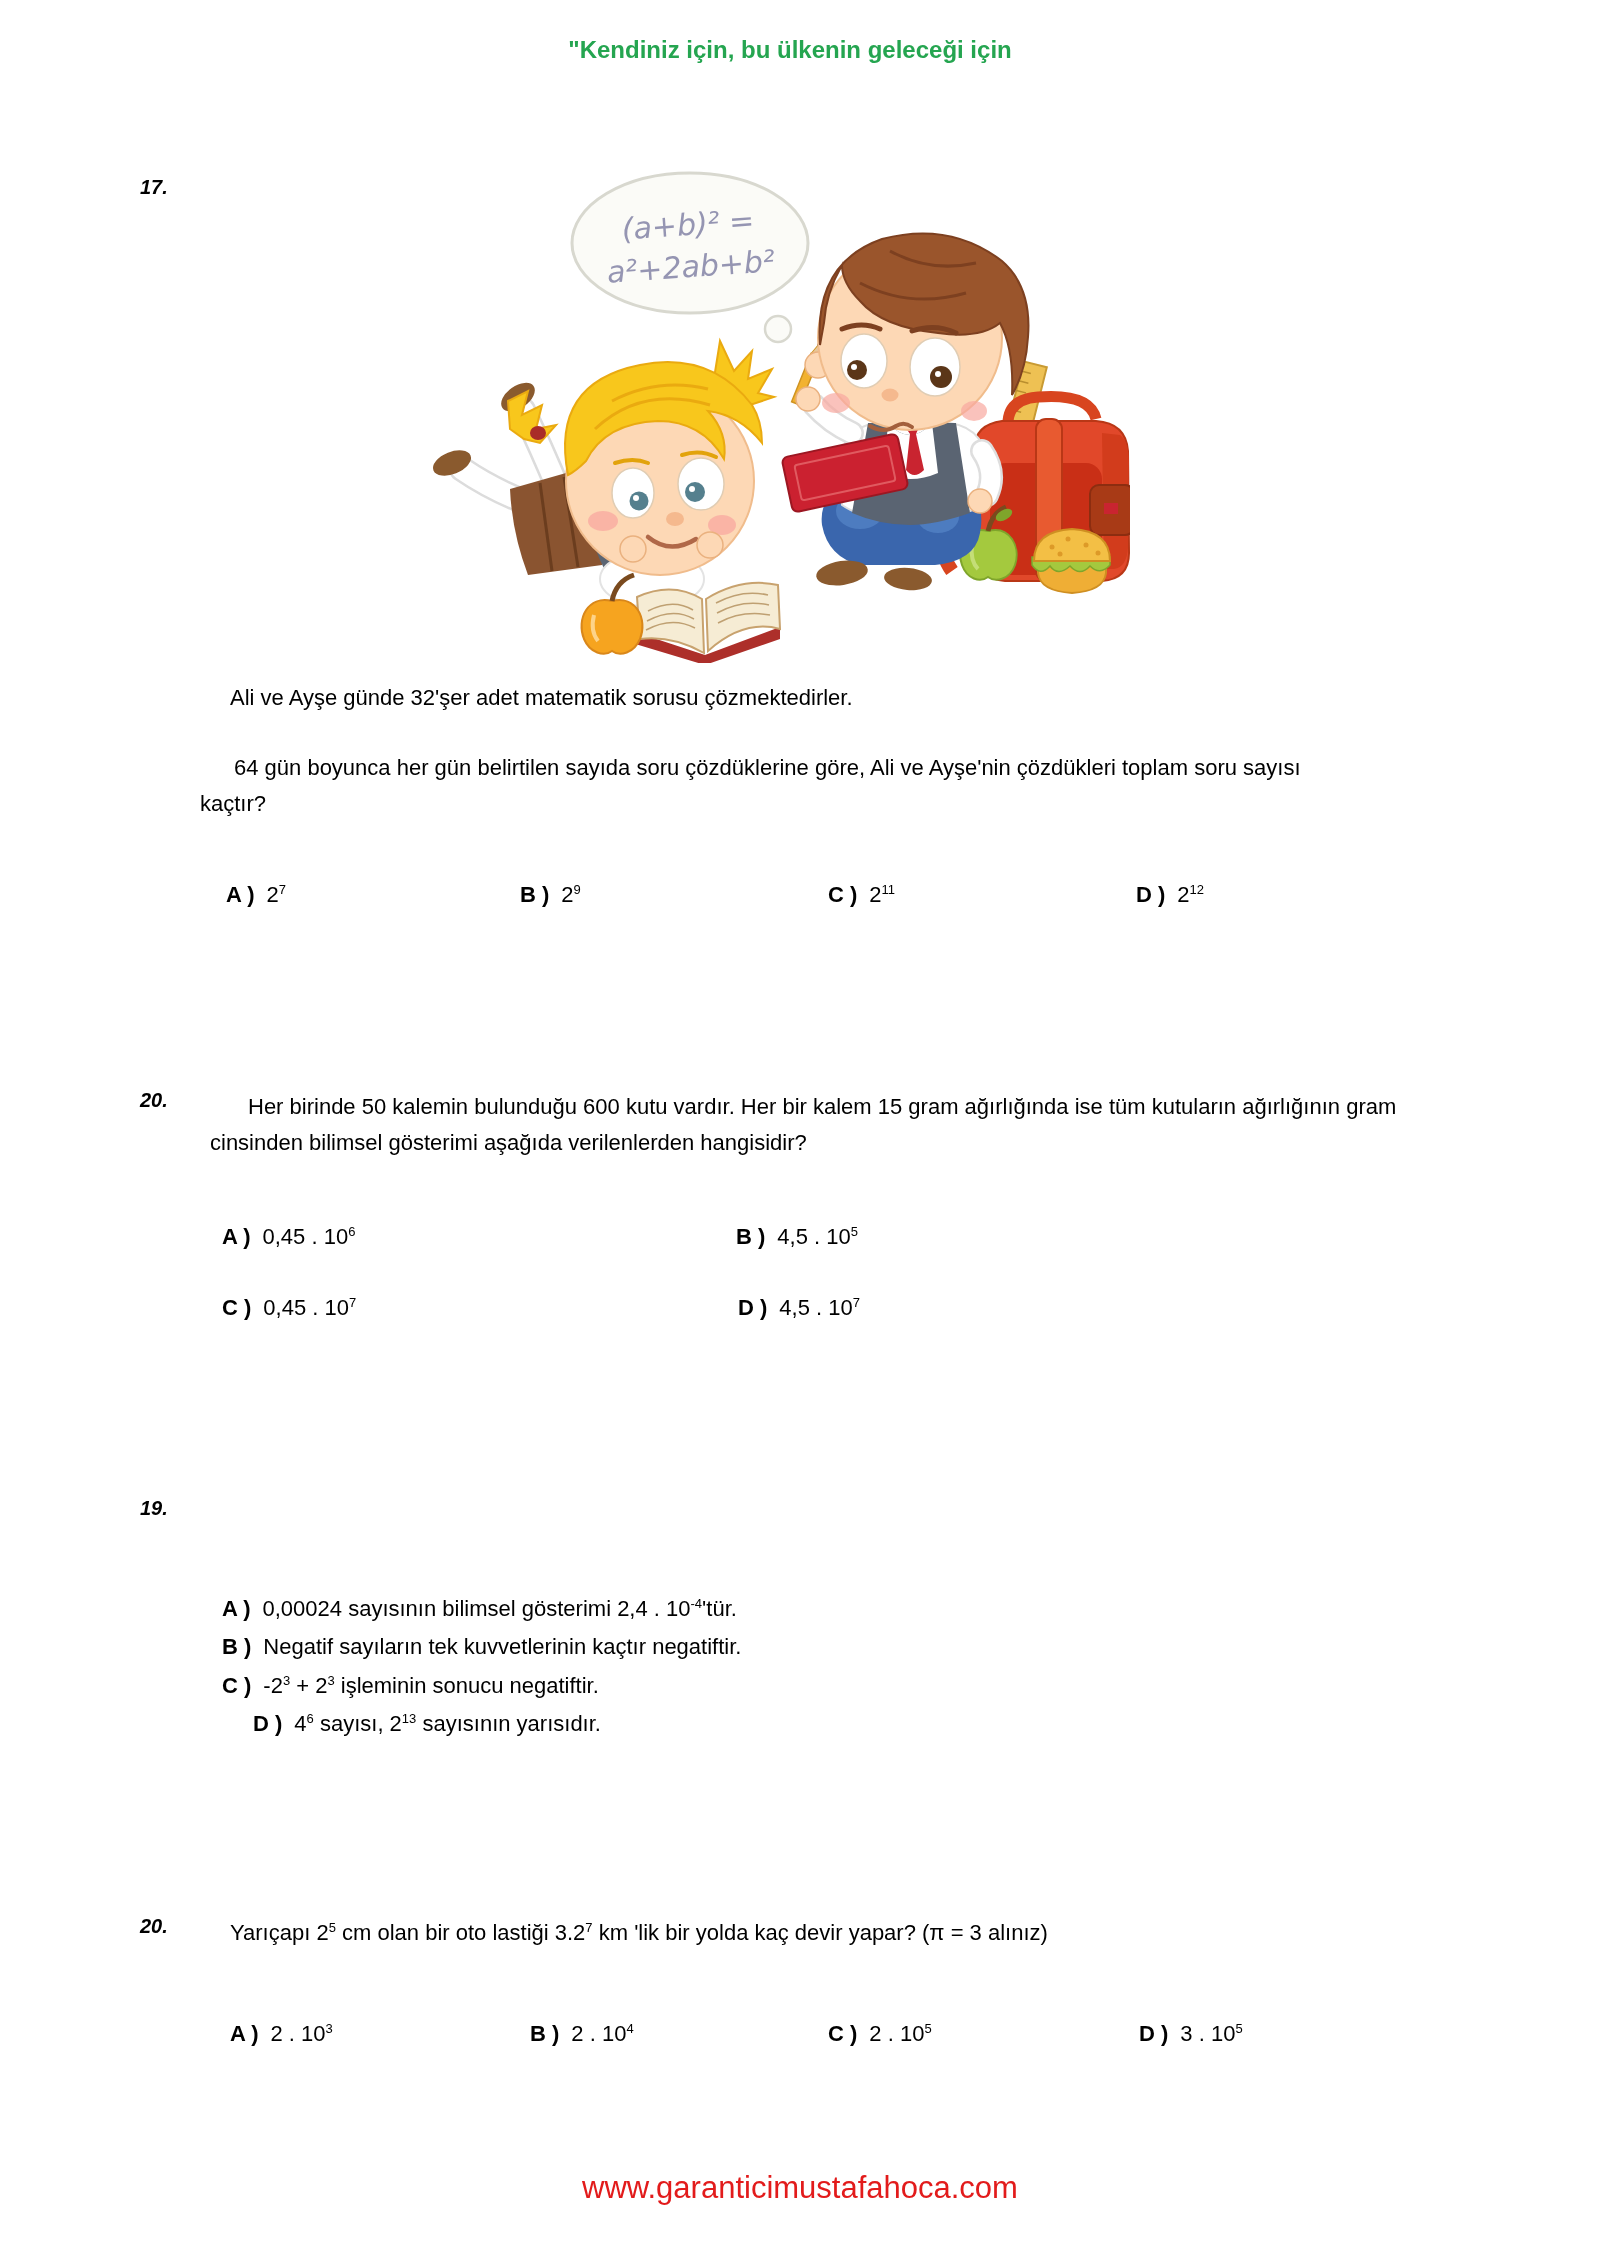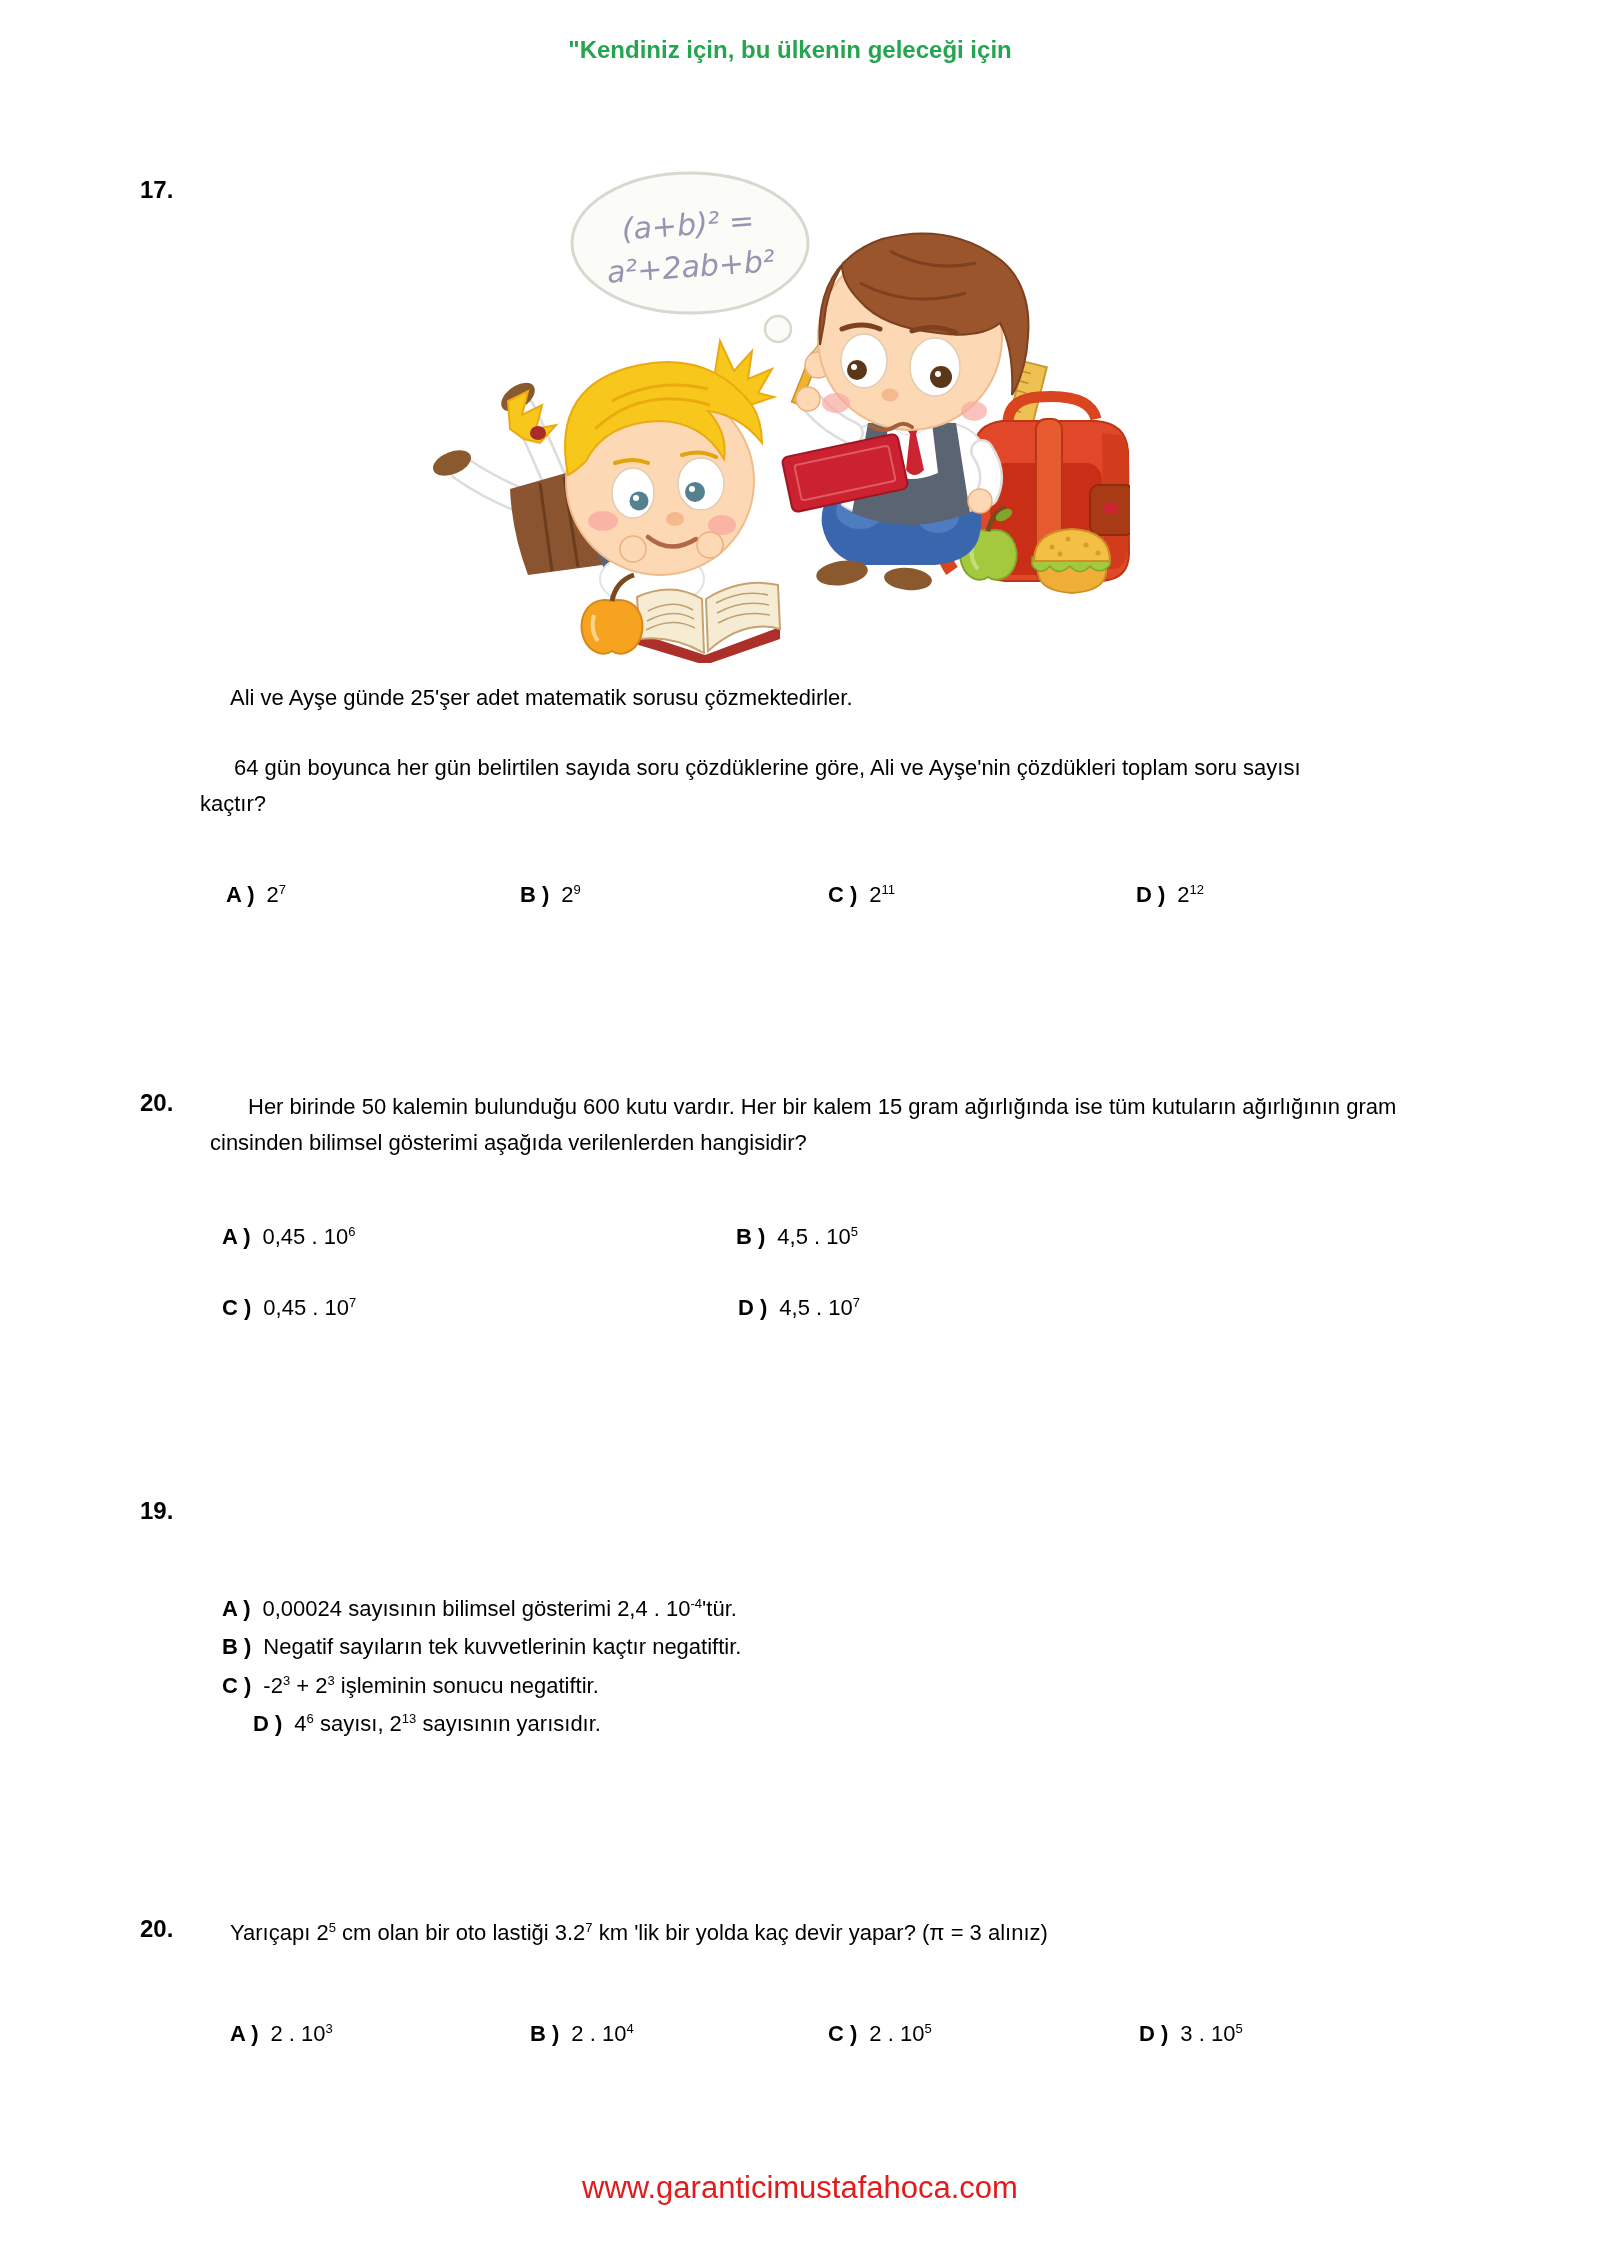--- a/index.html
+++ b/index.html
@@ -3,21 +3,21 @@
 <meta charset="utf-8">
 <style>
   * { box-sizing: border-box; }
   html, body { margin: 0; padding: 0; background: #ffffff; }
   body { font-family: "Liberation Sans", sans-serif; color: #000; }
   .page { position: relative; width: 1600px; height: 2262px; background: #ffffff; overflow: hidden; }
 
   .header { position: absolute; left: 0; top: 36px; width: 1580px; text-align: center;
             font-size: 24px; font-weight: bold; line-height: 28px; color: #25a550; }
 
-  .qnum  { position: absolute; font-size: 24px; font-weight: bold; }
+  .qnum  { position: absolute; font-size: 20px; font-weight: bold; font-style: italic; }
   .qtext { position: absolute; font-size: 22px; line-height: 36px; }
 
   .opt { position: absolute; font-size: 22px; white-space: nowrap; }
   .opt-label { font-weight: bold; }
   .opt-val { margin-left: 12px; }
   sup { font-size: 13px; line-height: 0; }
 
   .illu { position: absolute; left: 390px; top: 133px; width: 740px; height: 530px; }
 
   .footer { position: absolute; left: 0; top: 2170px; width: 1600px; text-align: center; }
@@ -178,21 +178,21 @@
           <path d="M 327 480 Q 352 466 379 472"></path>
           <path d="M 328 490 Q 352 477 380 482"></path>
       </g>
 
       <path d="M 222 468 C 198 462 186 486 194 506 C 200 520 214 524 222 518 C 230 524 244 520 250 506 C 258 486 246 462 222 468 Z" fill="#f6a41f" stroke="#d9871a" stroke-width="2"></path>
       <path d="M 204 482 Q 200 498 208 508" fill="none" stroke="#fdd389" stroke-width="4"></path>
       <path d="M 222 468 Q 226 448 244 442" fill="none" stroke="#7a4a1e" stroke-width="5"></path>
     </g>
   </svg>
 
-  <div class="qtext" style="left:230px; top:680px; width:1000px;">Ali ve Ayşe günde 25'şer adet matematik sorusu çözmektedirler.</div>
+  <div class="qtext" style="left:230px; top:680px; width:1000px;">Ali ve Ayşe günde 32'şer adet matematik sorusu çözmektedirler.</div>
   <div class="qtext" style="left:200px; top:750px; width:1150px; text-indent:34px;">64 gün boyunca her gün belirtilen sayıda soru çözdüklerine göre, Ali ve Ayşe'nin çözdükleri toplam soru sayısı kaçtır?</div>
 
   <div class="opt" style="left:226px; top:882px;">
     <span class="opt-label">A )</span><span class="opt-val">2<sup>7</sup></span>
   </div>
   <div class="opt" style="left:520px; top:882px;">
     <span class="opt-label">B )</span><span class="opt-val">2<sup>9</sup></span>
   </div>
   <div class="opt" style="left:828px; top:882px;">
     <span class="opt-label">C )</span><span class="opt-val">2<sup>11</sup></span>

